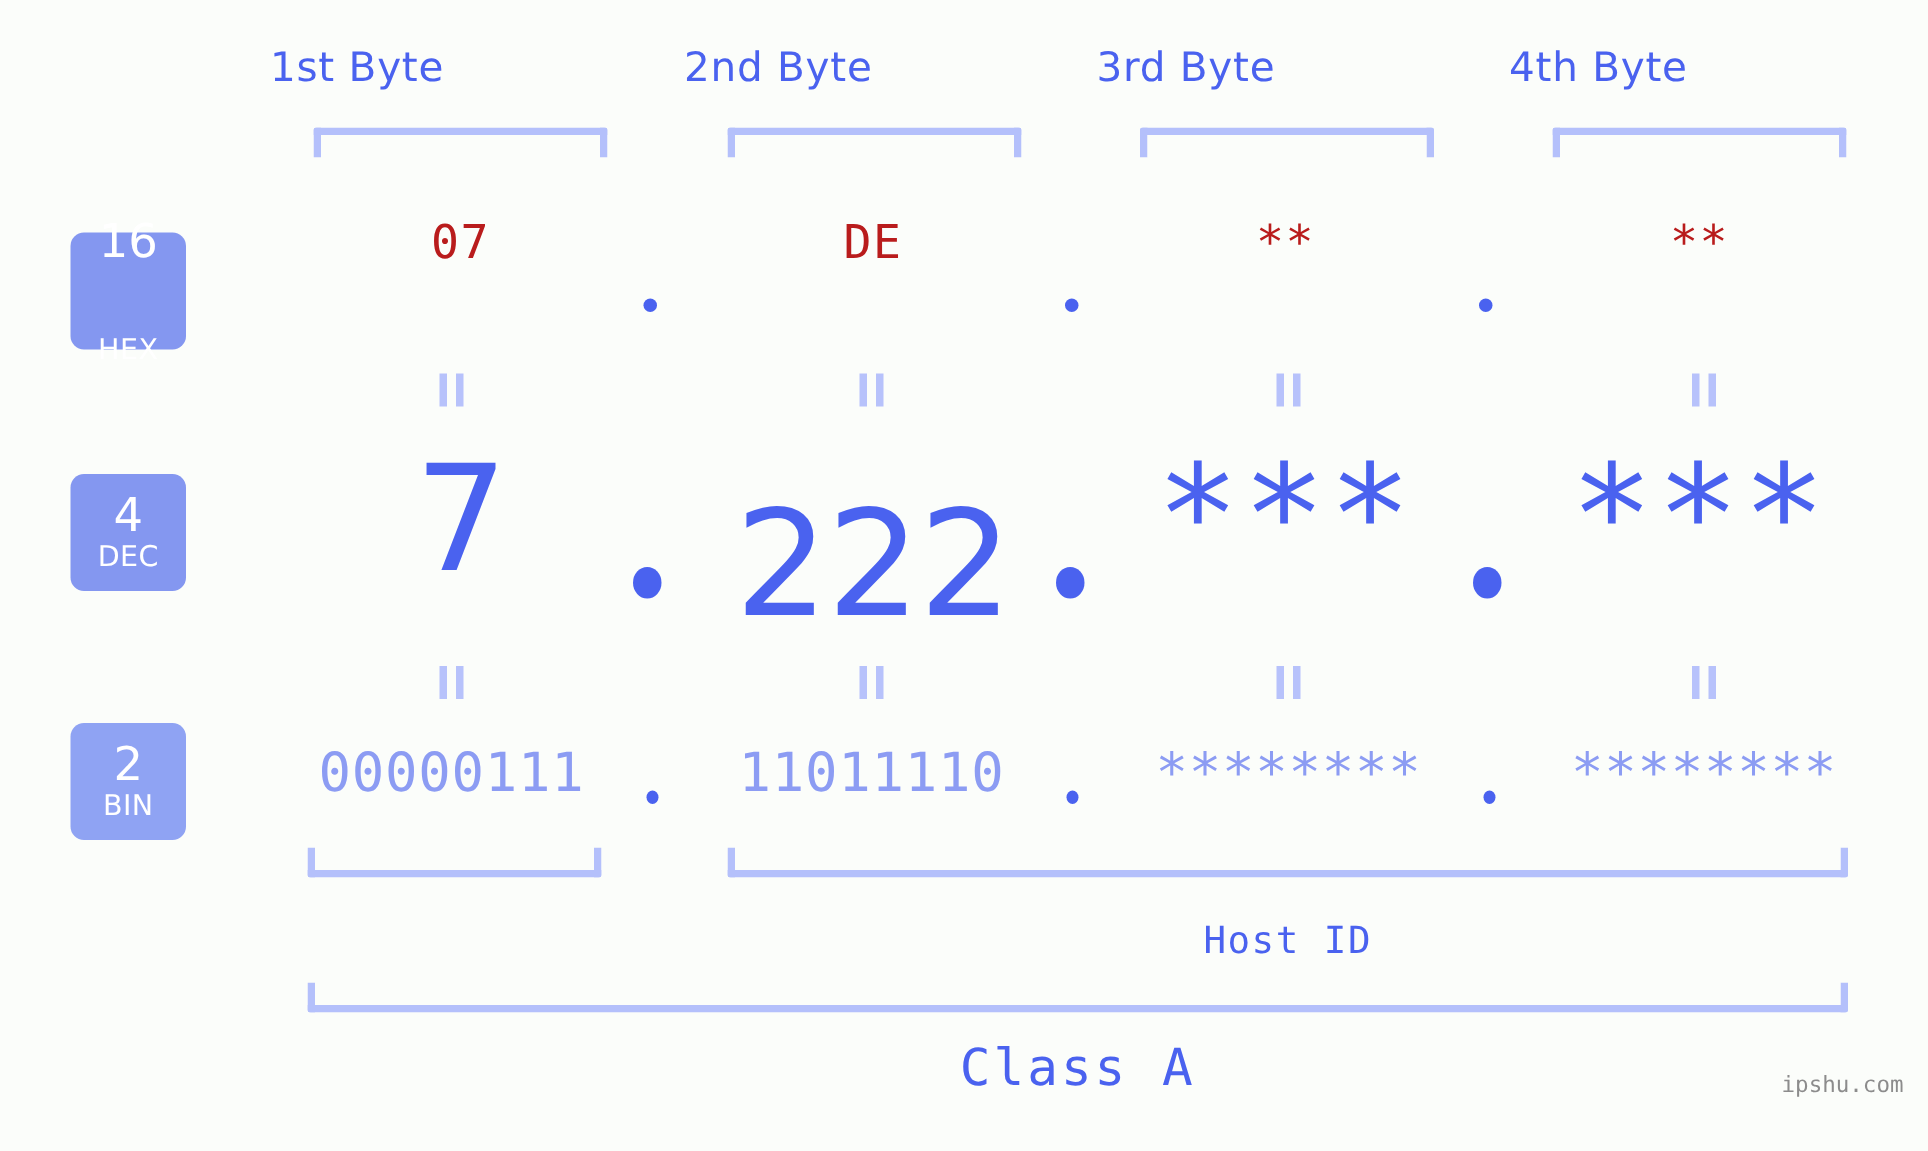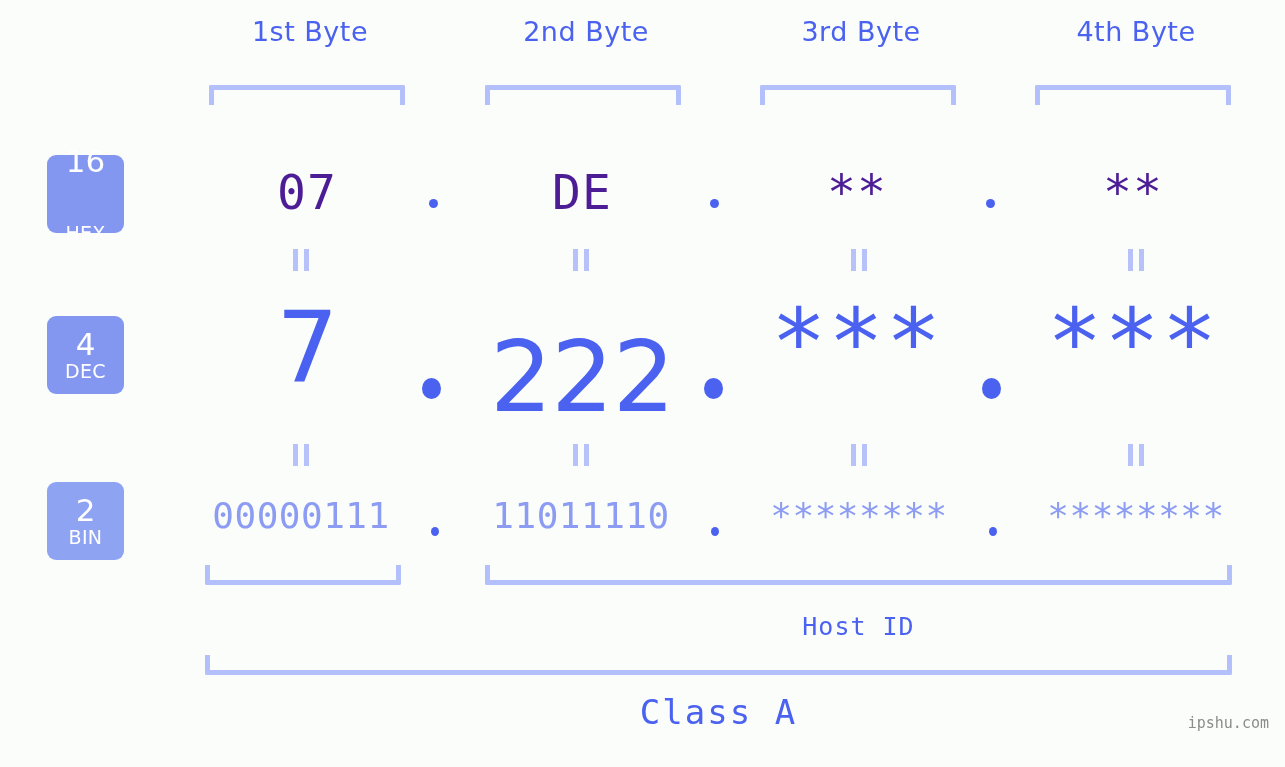--- a/index.html
+++ b/index.html
@@ -13,23 +13,23 @@
   #stage {
     position: relative;
     width: 1285px;
     height: 767px;
     background: #fbfdfa;
   }
 
   
   .byte-label {
     position: absolute;
-    top: 16px;
+    top: 30px;
     width: 260px;
-    text-align: center;
+    text-align: left;
     font-family: "DejaVu Sans", sans-serif;
     font-size: 27px;
     color: #4a62ef;
     letter-spacing: 0.5px;
     white-space: nowrap;
   }
 
   
   .bracket-top {
     position: absolute;
@@ -82,23 +82,23 @@
 
   
   .cell {
     position: absolute;
     width: 260px;
     text-align: center;
     white-space: nowrap;
     font-family: "DejaVu Sans Mono", monospace;
   }
   .row-hex .cell {
-    top: 164px;
-    font-size: 48px;
-    color: #4c1d95;
+    top: 144px;
+    font-size: 31px;
+    color: #b91c1c;
     letter-spacing: 1px;
   }
   .row-dec .cell {
     top: 290px;
     font-size: 98px;
     color: #4a62ef;
     font-family: "DejaVu Sans", sans-serif;
     letter-spacing: -1px;
     font-weight: 400;
   }

